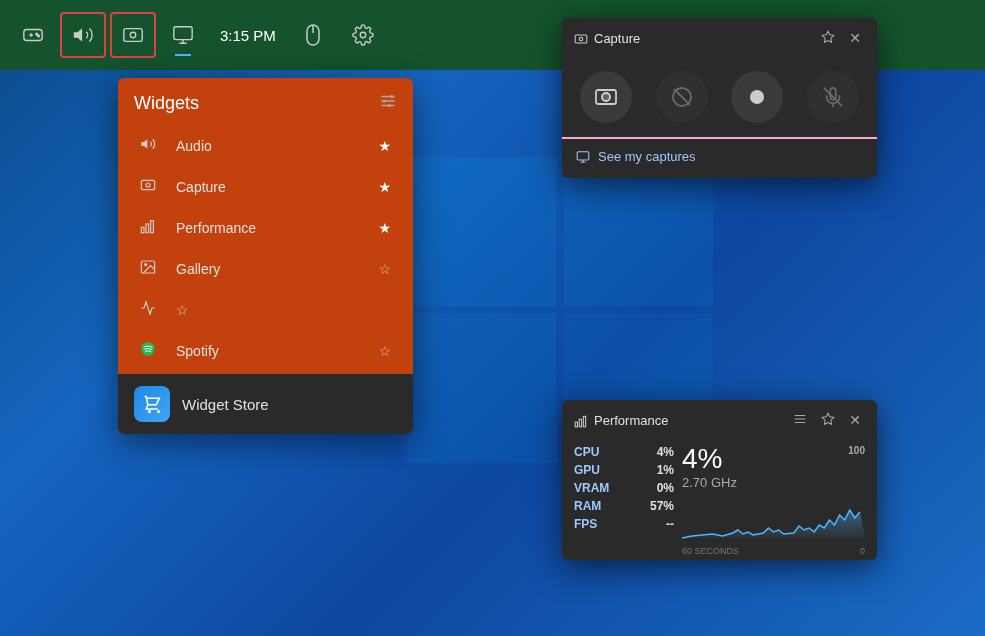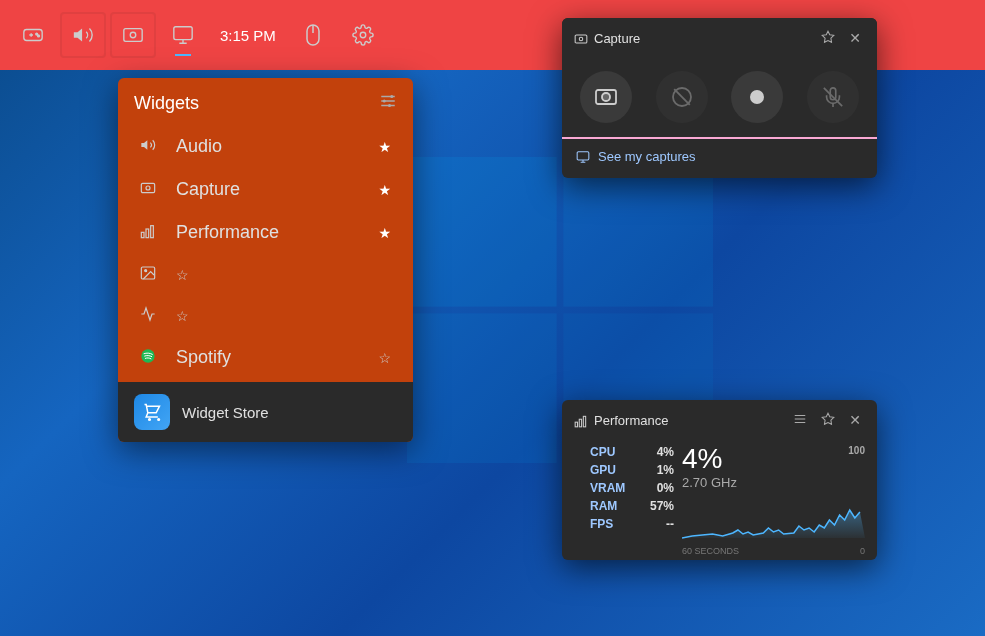--- a/index.html
+++ b/index.html
@@ -22,21 +22,21 @@
       opacity: 0.25;
     }
 
     
     .taskbar {
       position: absolute;
       top: 0;
       left: 0;
       right: 0;
       height: 70px;
-      background: #ef4444;
+      background: #14532d;
       display: flex;
       align-items: center;
       padding: 0 10px;
       gap: 4px;
     }
 
     .taskbar-icon {
       width: 46px;
       height: 46px;
       display: flex;
@@ -113,21 +113,21 @@
 
     .widget-item-icon {
       color: #ccc;
       font-size: 15px;
       width: 24px;
       margin-right: 12px;
     }
 
     .widget-item-label {
       color: #e0e0e0;
-      font-size: 18px;
+      font-size: 14px;
       flex: 1;
     }
 
     .widget-item-star {
       color: #ccc;
       font-size: 14px;
     }
 
     .widget-item-star.filled {
       color: #ffffff;
@@ -284,21 +284,20 @@
     .perf-stats {
       width: 100px;
       flex-shrink: 0;
     }
 
     .perf-stat-row {
       display: flex;
       justify-content: space-between;
       margin-bottom: 4px;
       align-items: center;
-      margin-left: 16px;
     }
 
     .perf-stat-key {
       color: #9ec8ff;
       font-size: 12px;
       font-weight: 600;
     }
 
     .perf-stat-value {
       color: #e0e0e0;
@@ -451,20 +450,21 @@
   </div>
 
   <div class="widget-item">
     <span class="widget-item-icon">
       <svg width="16" height="16" viewBox="0 0 24 24" fill="none" stroke="#ccc" stroke-width="1.8">
         <rect x="2" y="3" width="20" height="18" rx="2"></rect>
         <circle cx="8.5" cy="8.5" r="1.5" fill="#ccc"></circle>
         <path d="M21 15l-5-5L5 21"></path>
       </svg>
     </span>
+    <span class="widget-item-label">Gallery</span>
     <span class="widget-item-star">☆</span>
   </div>
 
   <div class="widget-item">
     <span class="widget-item-icon">
       <svg width="16" height="16" viewBox="0 0 24 24" fill="none" stroke="#ccc" stroke-width="1.8">
         <polyline points="22,12 18,12 15,21 9,3 6,12 2,12"></polyline>
       </svg>
     </span>
     <span class="widget-item-star">☆</span>

